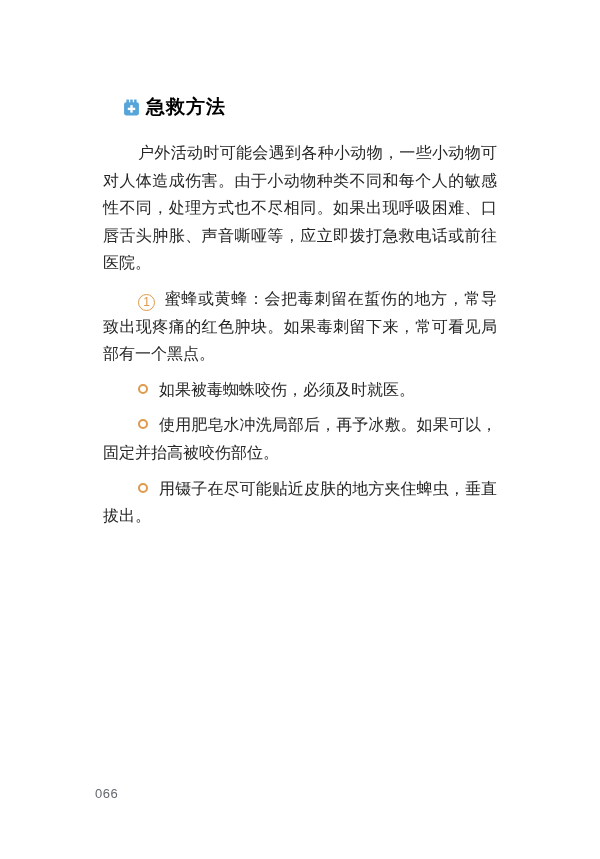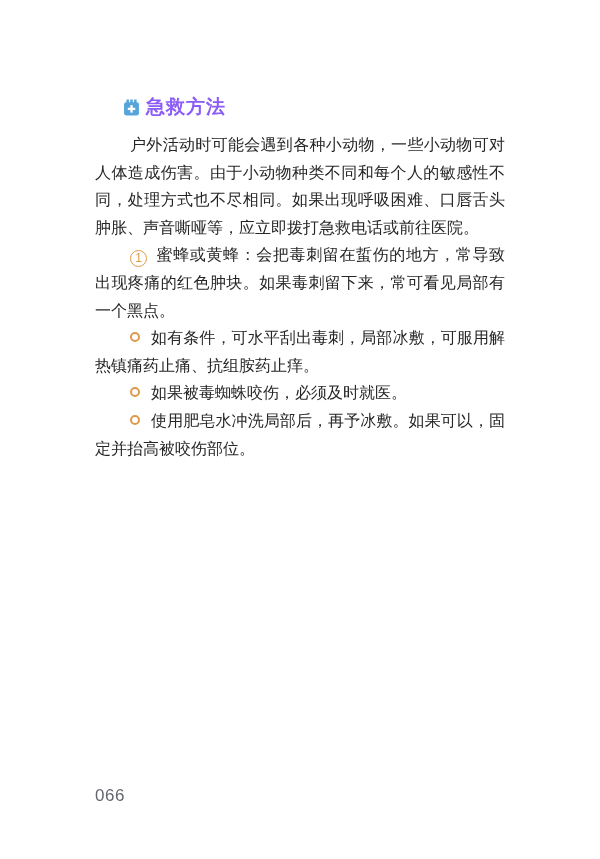--- a/index.html
+++ b/index.html
@@ -18,31 +18,31 @@
     top: 94px;
     display: flex;
     align-items: center;
     gap: 6px;
   }
   .h-icon { display: inline-flex; align-items: center; }
   .h-text {
     font-family: "Liberation Sans", "DejaVu Sans", sans-serif;
     font-size: 19px;
     font-weight: bold;
-    color: #8b5cf6;
+    color: #000000;
     letter-spacing: 1px;
   }
   .content {
     position: absolute;
     left: 95px;
     top: 131px;
     width: 410px;
   }
   .para {
-    margin: 0;
+    margin: 8px;
     font-size: 16px;
     line-height: 27.6px;
     text-align: justify;
     text-indent: 35px;
     text-justify: inter-character;
   }
   .marker { text-indent: 0; }
   .num-circle {
     display: inline-block;
     box-sizing: border-box;
@@ -67,21 +67,21 @@
     border-radius: 50%;
     margin-right: 11px;
     vertical-align: 1px;
     background: #ffffff;
   }
   .page-number {
     position: absolute;
     left: 95px;
     top: 786px;
     font-family: "Liberation Sans", "DejaVu Sans", sans-serif;
-    font-size: 17px;
+    font-size: 13px;
     color: #63676d;
     letter-spacing: 0.5px;
   }
 </style>
 </head>
 <body>
 
 <div class="page">
 
   <div class="heading">
@@ -101,32 +101,32 @@
   <div class="content" id="content">
   <p class="para">
     <span class="para-text">户外活动时可能会遇到各种小动物，一些小动物可对人体造成伤害。由于小动物种类不同和每个人的敏感性不同，处理方式也不尽相同。如果出现呼吸困难、口唇舌头肿胀、声音嘶哑等，应立即拨打急救电话或前往医院。</span>
   </p>
 
   <p class="para">
     <span class="marker num-circle">1</span><span class="para-text">蜜蜂或黄蜂：会把毒刺留在蜇伤的地方，常导致出现疼痛的红色肿块。如果毒刺留下来，常可看见局部有一个黑点。</span>
   </p>
 
 
-  <p class="para">
-    <span class="marker bullet-ring"></span><span class="para-text">如有条件，可水平刮出毒刺，局部冰敷，可服用解热镇痛药止痛、抗组胺药止痒。</span>
-  </p>
 
 
 
   <p class="para">
     <span class="marker bullet-ring"></span><span class="para-text">如果被毒蜘蛛咬伤，必须及时就医。</span>
   </p>
 
   <p class="para">
     <span class="marker bullet-ring"></span><span class="para-text">使用肥皂水冲洗局部后，再予冰敷。如果可以，固定并抬高被咬伤部位。</span>
   </p>
 
 
+  <p class="para">
+    <span class="marker bullet-ring"></span><span class="para-text">用镊子在尽可能贴近皮肤的地方夹住蜱虫，垂直拔出。</span>
+  </p>
 </div>
 
   <div class="page-number">066</div>
 
 </div>
 
 </body></html>

